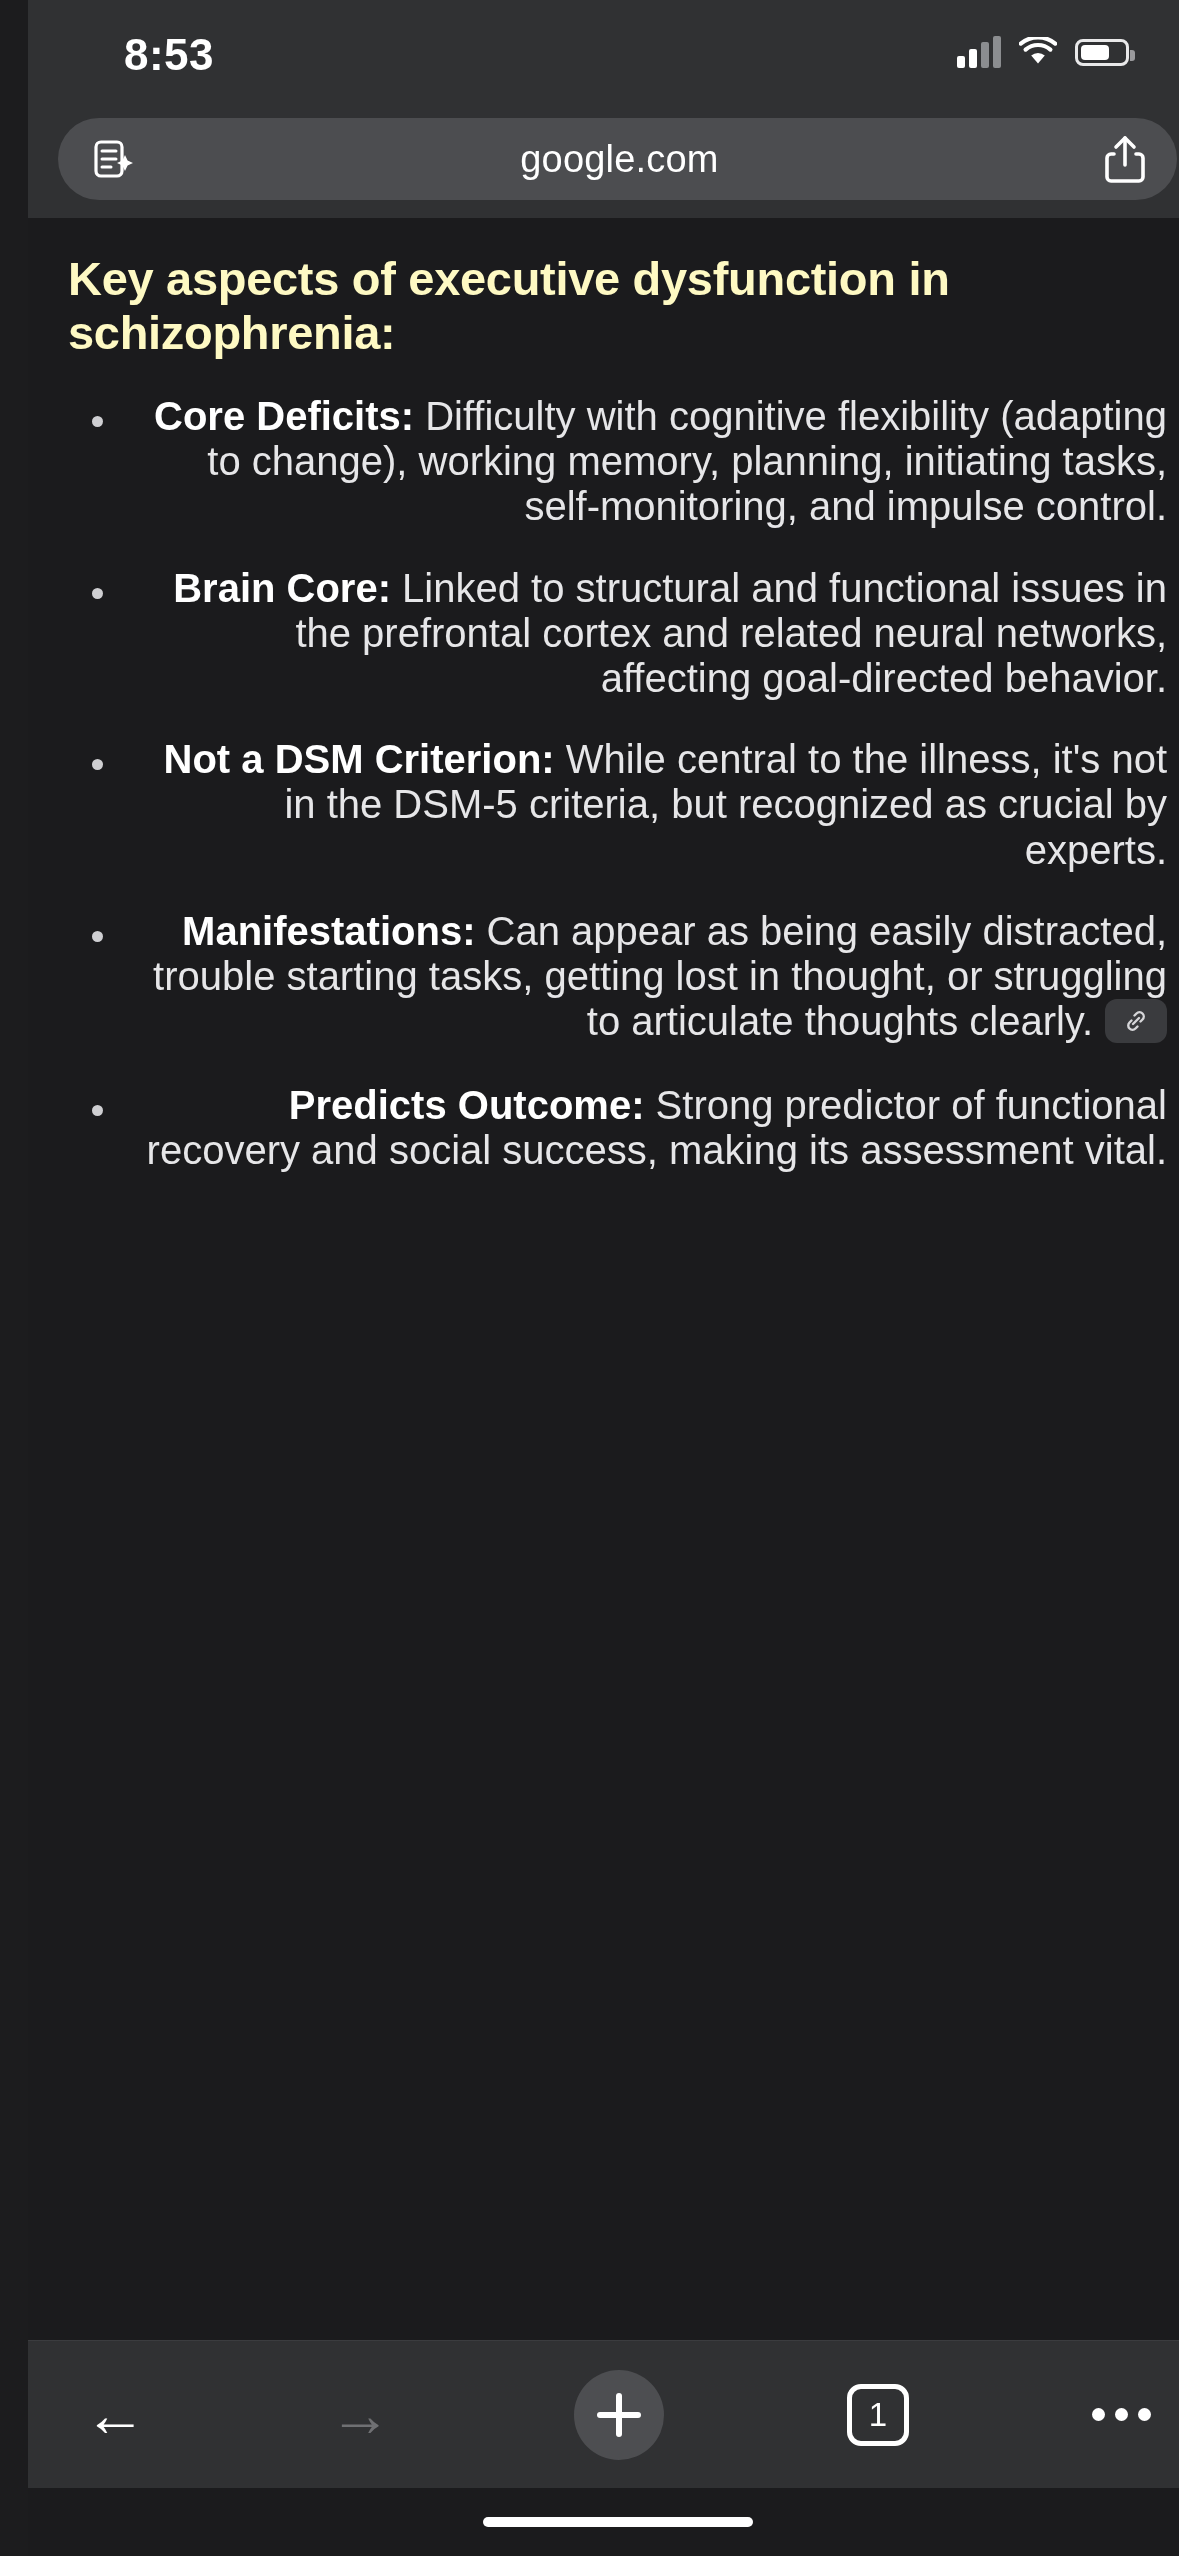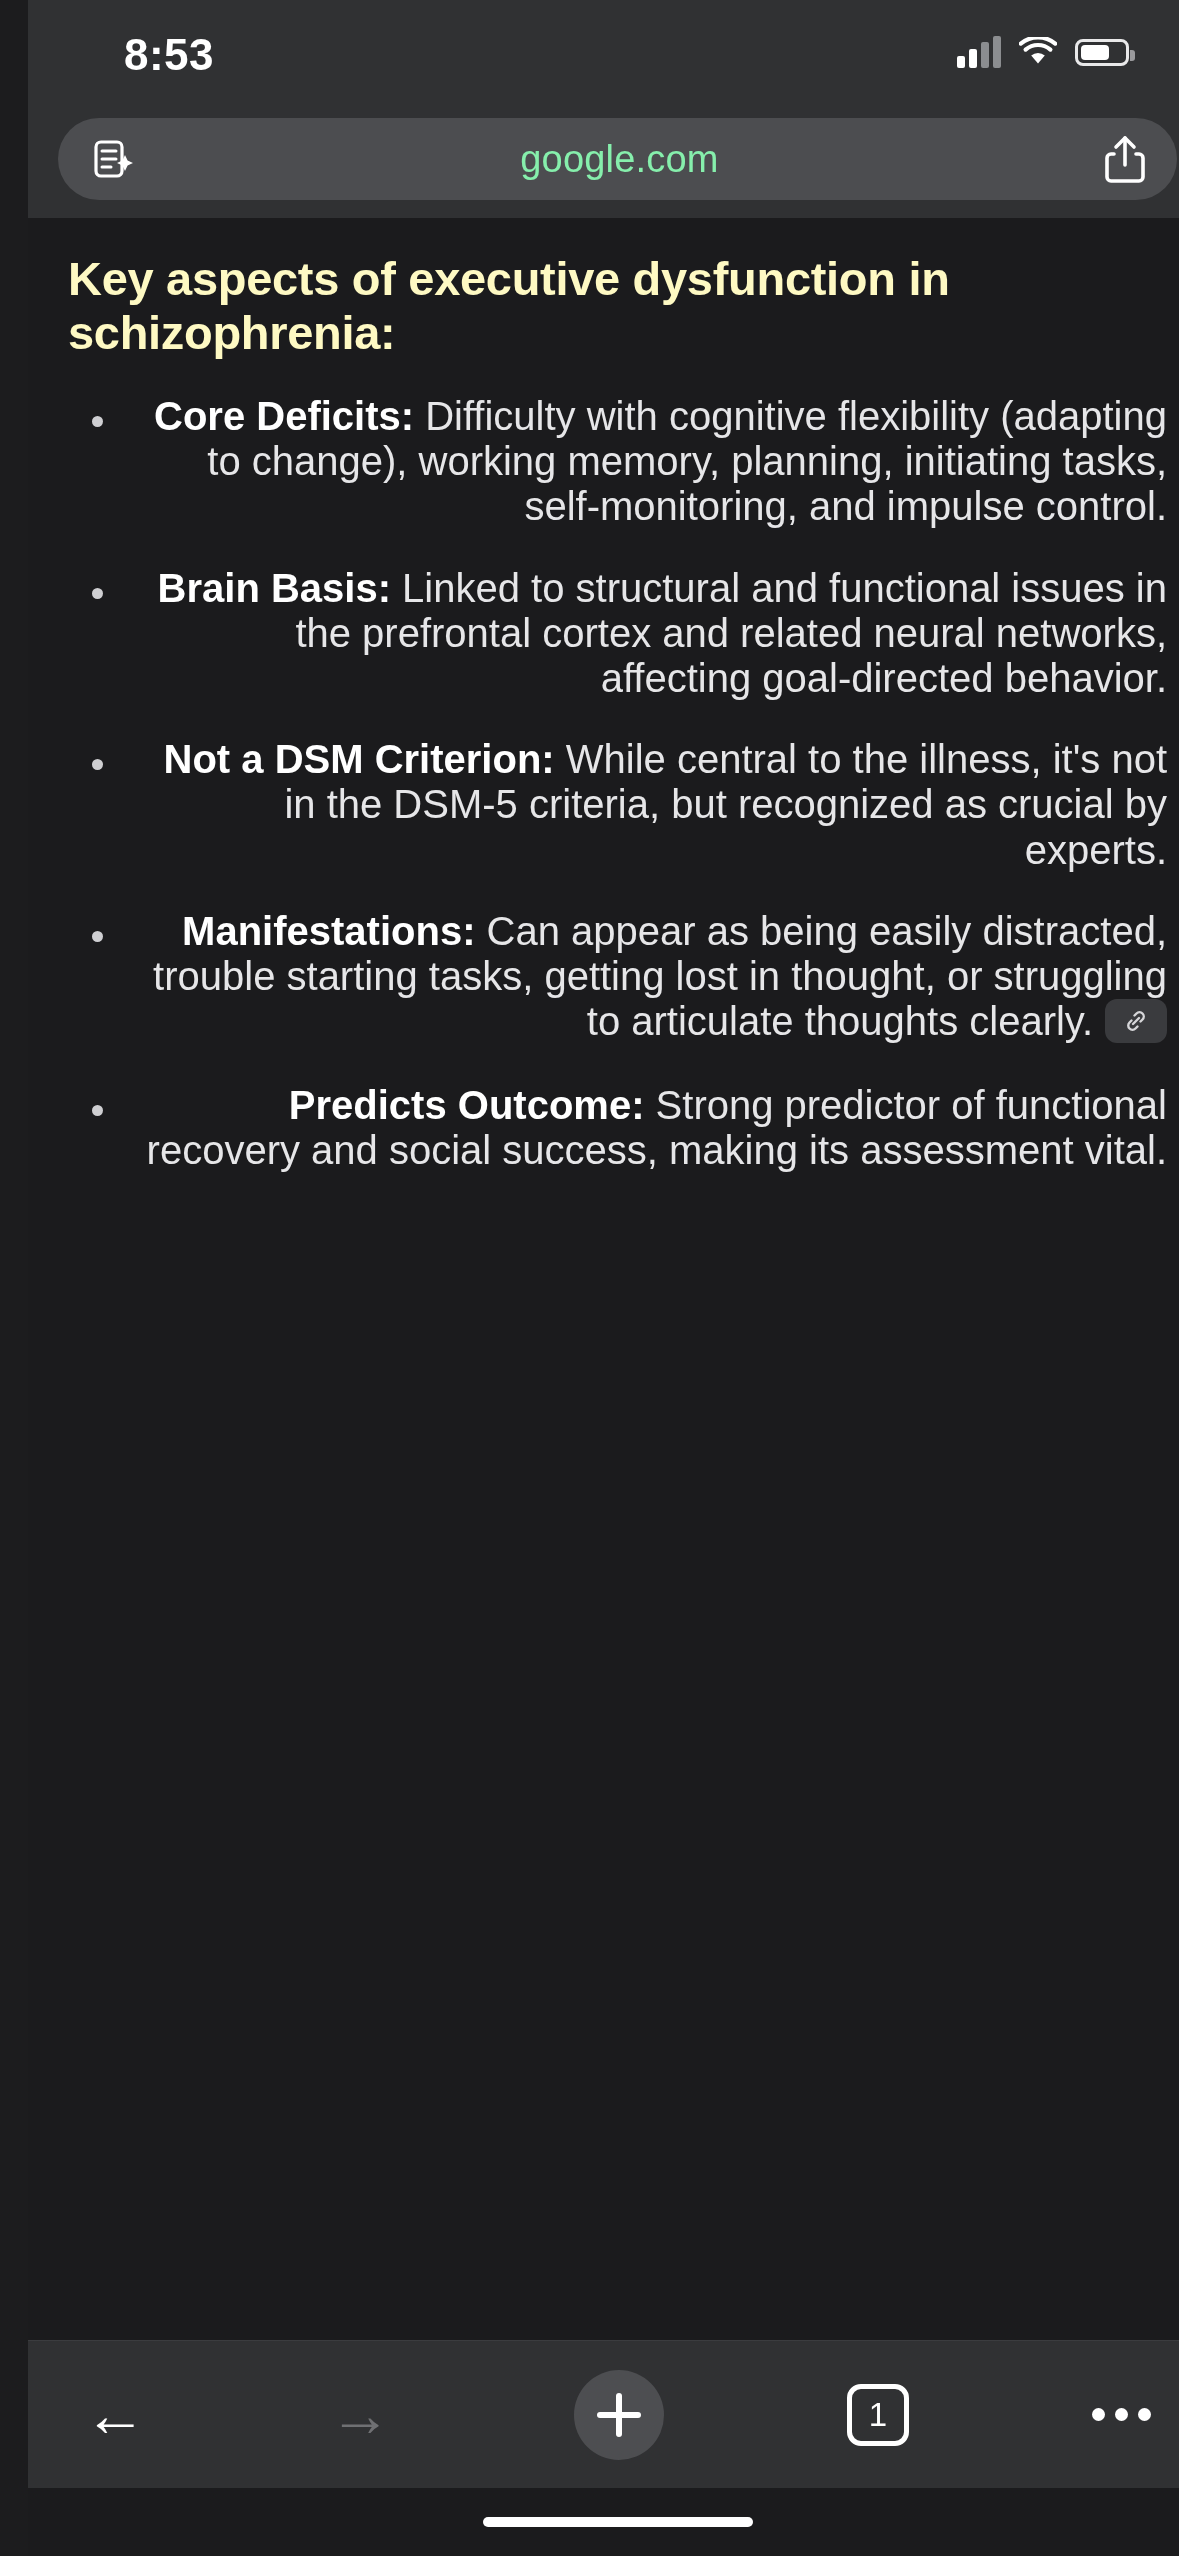--- a/index.html
+++ b/index.html
@@ -88,21 +88,21 @@
     background: #4c4d50;
     border-radius: 41px;
     display: flex;
     align-items: center;
     padding: 0 30px;
     position: relative;
   }
   .url-text {
     flex: 1;
     text-align: center;
-    color: #86efac;
+    color: #ffffff;
     font-size: 38px;
     letter-spacing: 0.2px;
   }
   .reader-icon { width: 48px; height: 48px; position: relative; flex: 0 0 auto; }
   .share-icon { width: 44px; height: 52px; position: relative; flex: 0 0 auto; }
 
   
   .content {
     flex: 1 1 auto;
     background: #1b1b1d;
@@ -272,21 +272,21 @@
   <div class="content">
     <div class="page-heading">Key aspects of executive dysfunction in schizophrenia:</div>
     <ul class="bullets">
       <li>
         <span class="para">
           <span class="lead">Core Deficits:</span><span> Difficulty with cognitive flexibility (adapting to change), working memory, planning, initiating tasks, self-monitoring, and impulse control.</span>
         </span>
       </li>
       <li>
         <span class="para">
-          <span class="lead">Brain Basis:</span><span> Linked to structural and functional issues in the prefrontal cortex and related neural networks, affecting goal-directed behavior.</span>
+          <span class="lead">Brain Core:</span><span> Linked to structural and functional issues in the prefrontal cortex and related neural networks, affecting goal-directed behavior.</span>
         </span>
       </li>
       <li>
         <span class="para">
           <span class="lead">Not a DSM Criterion:</span><span> While central to the illness, it's not in the DSM-5 criteria, but recognized as crucial by experts.</span>
         </span>
       </li>
       <li>
         <span class="para">
           <span class="lead">Manifestations:</span><span> Can appear as being easily distracted, trouble starting tasks, getting lost in thought, or struggling to articulate thoughts clearly.</span><span class="link-chip">

